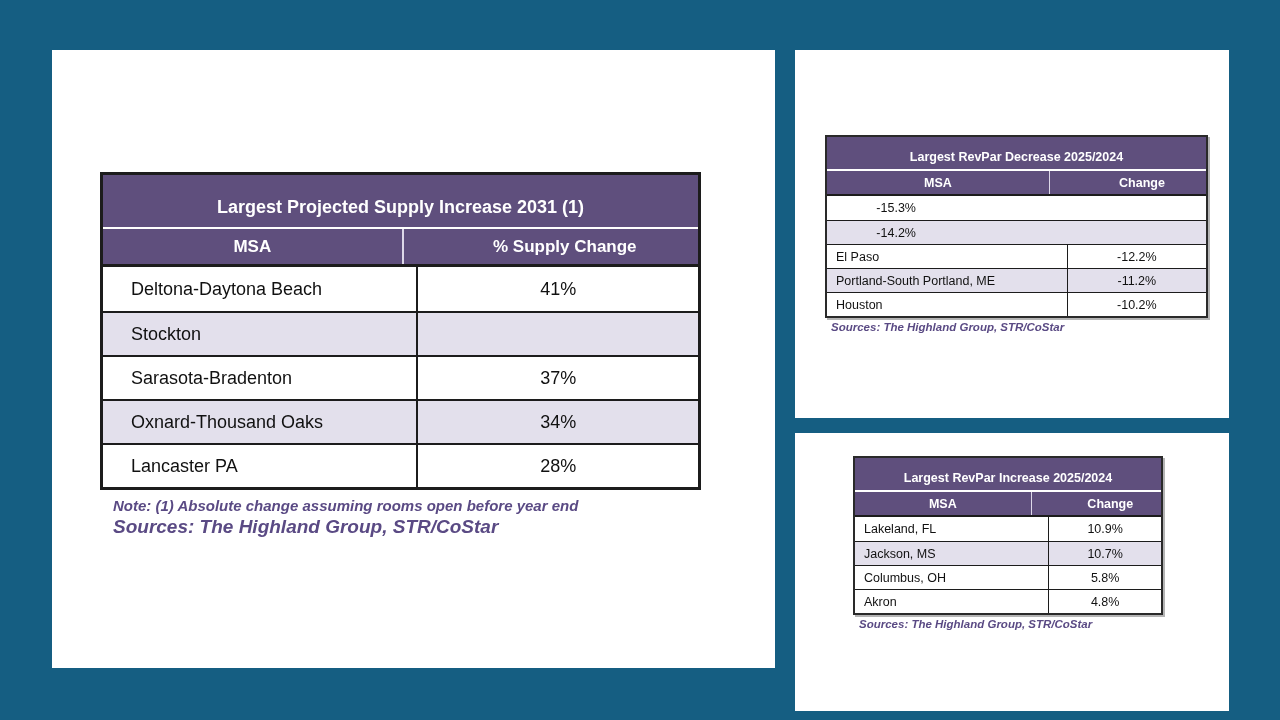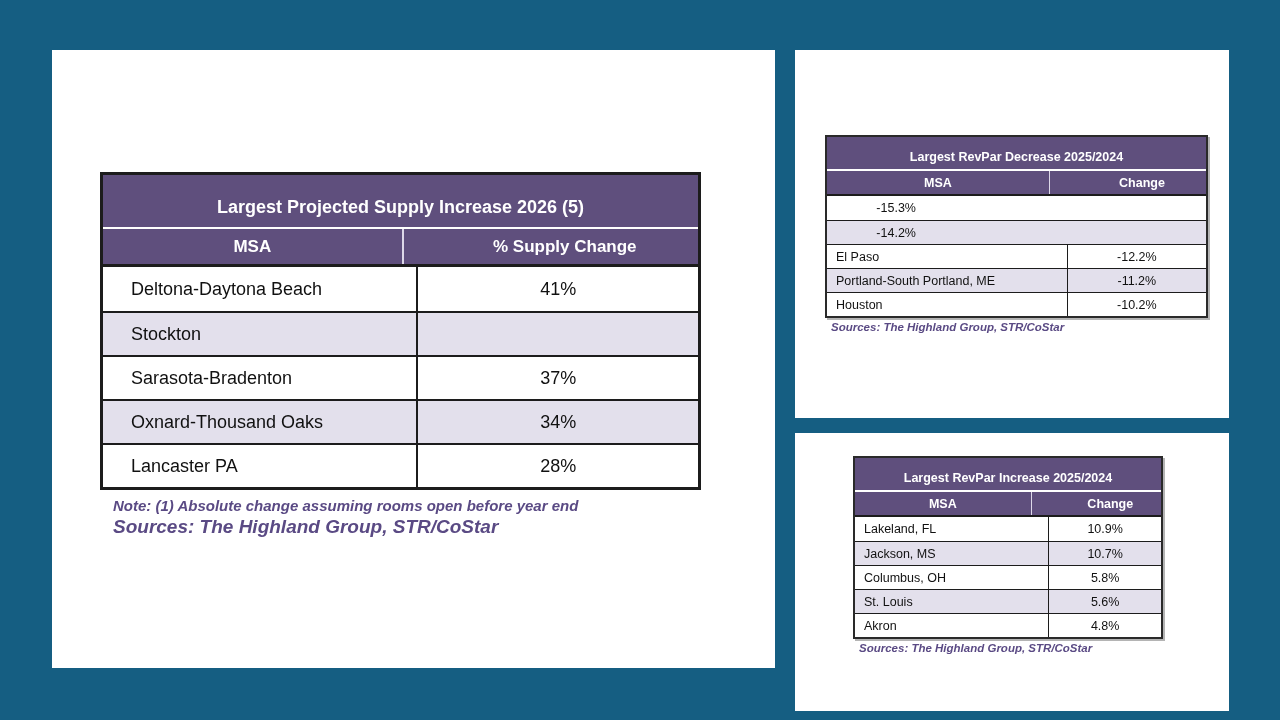--- a/index.html
+++ b/index.html
@@ -80,21 +80,21 @@
     font-style: italic;
     color: #5a4a84;
   }
 </style>
 </head>
 <body>
 
 <div class="card card-left">
   <div class="wrap-supply supply">
     <div class="tbl">
-      <div class="tbl-title">Largest Projected Supply Increase 2026 (5)</div>
+      <div class="tbl-title">Largest Projected Supply Increase 2031 (1)</div>
       <div class="tbl-head">
         <div class="cell-msa">MSA</div>
         <div class="cell-val">% Supply Change</div>
       </div>
       <div class="tbl-row">
         <div class="cell-msa">Deltona-Daytona Beach</div>
         <div class="cell-val">41%</div>
       </div>
       <div class="tbl-row stripe">
         <div class="cell-msa">Stockton</div>
@@ -161,24 +161,20 @@
         <div class="cell-val">10.9%</div>
       </div>
       <div class="tbl-row stripe">
         <div class="cell-msa">Jackson, MS</div>
         <div class="cell-val">10.7%</div>
       </div>
       <div class="tbl-row">
         <div class="cell-msa">Columbus, OH</div>
         <div class="cell-val">5.8%</div>
       </div>
-      <div class="tbl-row stripe">
-        <div class="cell-msa">St. Louis</div>
-        <div class="cell-val">5.6%</div>
-      </div>
       <div class="tbl-row">
         <div class="cell-msa">Akron</div>
         <div class="cell-val">4.8%</div>
       </div>
     </div>
     <div class="sources-small">Sources: The Highland Group, STR/CoStar</div>
   </div>
 </div>
 
 </body></html>

